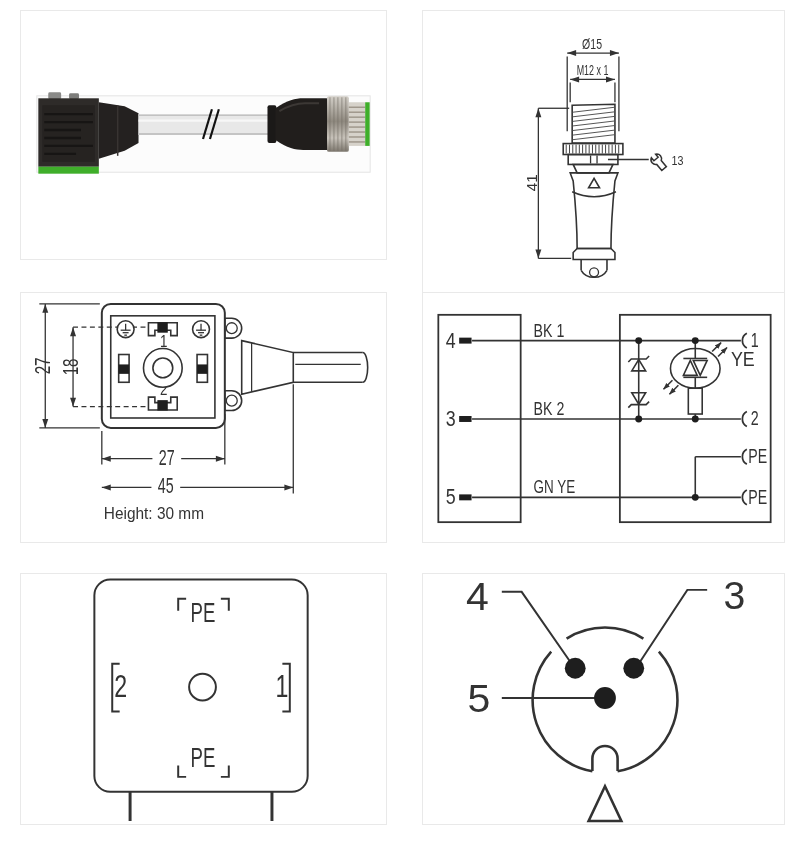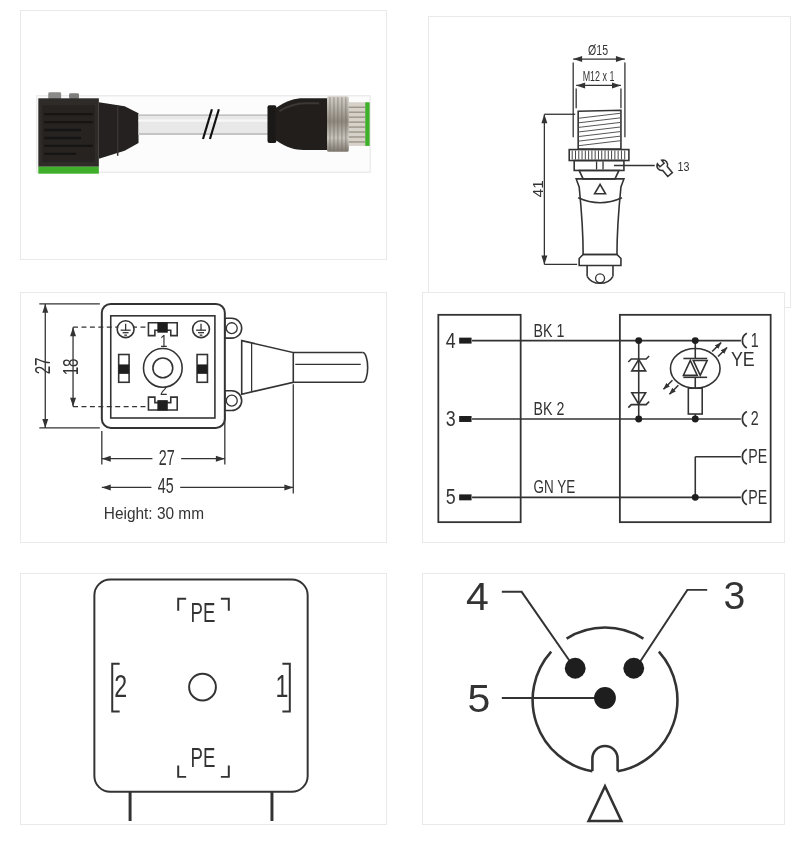--- a/index.html
+++ b/index.html
@@ -84,21 +84,21 @@
           <line x1="330" y1="117" x2="346.5" y2="117"></line>
             <line x1="330" y1="122" x2="346.5" y2="122"></line>
           <line x1="330" y1="127" x2="346.5" y2="127"></line>
             <line x1="330" y1="132" x2="346.5" y2="132"></line>
         </g>
         <rect x="346.5" y="92" width="4.5" height="44" fill="#3fae2a"></rect>
       </g>
     </svg>
   </figure>
 
-  <figure class="panel" style="left:422px;top:10px;width:363px;height:292px;margin:6px;">
+  <figure class="panel" style="left:422px;top:10px;width:363px;height:292px;margin:0;">
     <svg viewBox="0 0 363 250">
 
       <text x="170" y="17" font-size="15" text-anchor="middle" textLength="20" lengthAdjust="spacingAndGlyphs">Ø15</text>
       <line class="s13" x1="145" y1="21.5" x2="197" y2="21.5"></line>
       <polygon class="arr" points="145,21.5 154,18.5 154,24.5"></polygon>
       <polygon class="arr" points="197,21.5 188,18.5 188,24.5"></polygon>
       <line class="s13" x1="145" y1="25" x2="145" y2="100"></line>
       <line class="s13" x1="197" y1="25" x2="197" y2="100"></line>
 
       <text x="170.5" y="44" font-size="15" text-anchor="middle" textLength="32" lengthAdjust="spacingAndGlyphs">M12 x 1</text>

